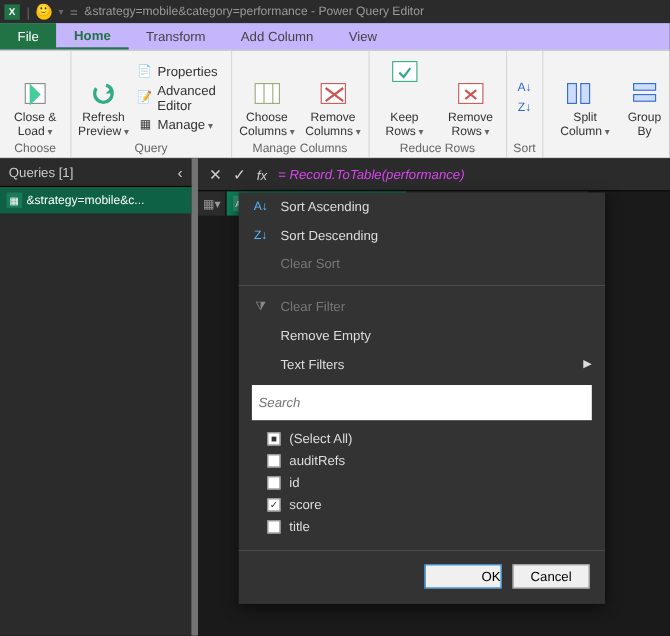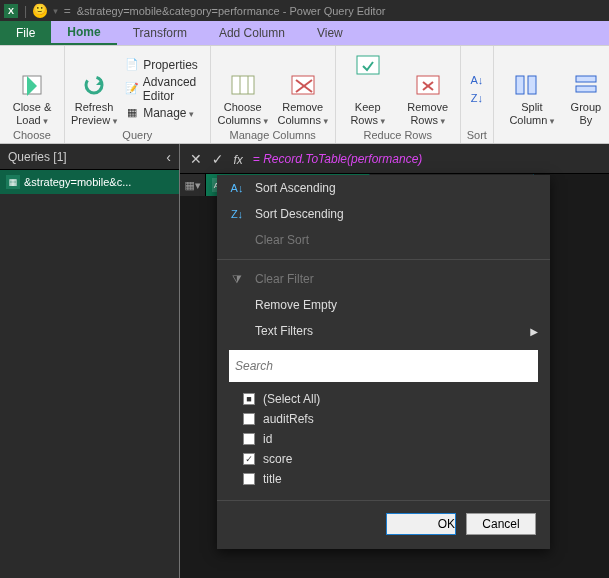--- a/index.html
+++ b/index.html
@@ -27,21 +27,21 @@
   .bigbtn { display: flex; flex-direction: column; align-items: center; justify-content: flex-end; width: 52px; color: #333; cursor: pointer; line-height: 1.2; text-align: center; gap: 2px; }
   .bigbtn .ic { width: 28px; height: 28px; display: flex; align-items: center; justify-content: center; }
   .bigbtn .t { font-size: 11px; }
   .dropcaret::after { content: " ▾"; font-size: 9px; color: #666; }
   .minilist { display: flex; flex-direction: column; gap: 3px; justify-content: center; }
   .minirow { display: flex; align-items: center; gap: 4px; color: #333; cursor: pointer; font-size: 11px; }
   .tinyic { width: 14px; height: 14px; display: flex; align-items: center; justify-content: center; font-size: 11px; }
 
   
   .main { display: flex; height: calc(578px - 21px - 25px - 98px); }
-  .queries { width: 180px; background: #2b2b2b; color: #ddd; display: flex; flex-direction: column; border-right: 1px solid #737373; }
+  .queries { width: 180px; background: #2b2b2b; color: #ddd; display: flex; flex-direction: column; border-right: 6px solid #737373; }
   .qhdr { height: 26px; display: flex; align-items: center; justify-content: space-between; padding: 0 8px; background: #2b2b2b; border-bottom: 1px solid #000; color: #ccc; }
   .qhdr .caret { font-size: 14px; cursor: pointer; }
   .qitem { height: 24px; display: flex; align-items: center; gap: 4px; padding: 0 6px; background: #0e6145; color: #fff; }
   .qitem .tic { width: 14px; height: 14px; background: #1a7a5a; display: flex; align-items: center; justify-content: center; font-size: 9px; }
   .qitem .qt { white-space: nowrap; overflow: hidden; text-overflow: ellipsis; flex: 1; font-size: 11px; }
 
   
   .right { flex: 1; background: #1a1a1a; display: flex; flex-direction: column; position: relative; }
   .fxbar { height: 30px; background: #2b2b2b; display: flex; align-items: center; gap: 10px; padding: 0 10px; border-bottom: 1px solid #000; }
   .fxbar .xb, .fxbar .ck, .fxbar .fx { color: #ccc; font-size: 14px; cursor: pointer; }

